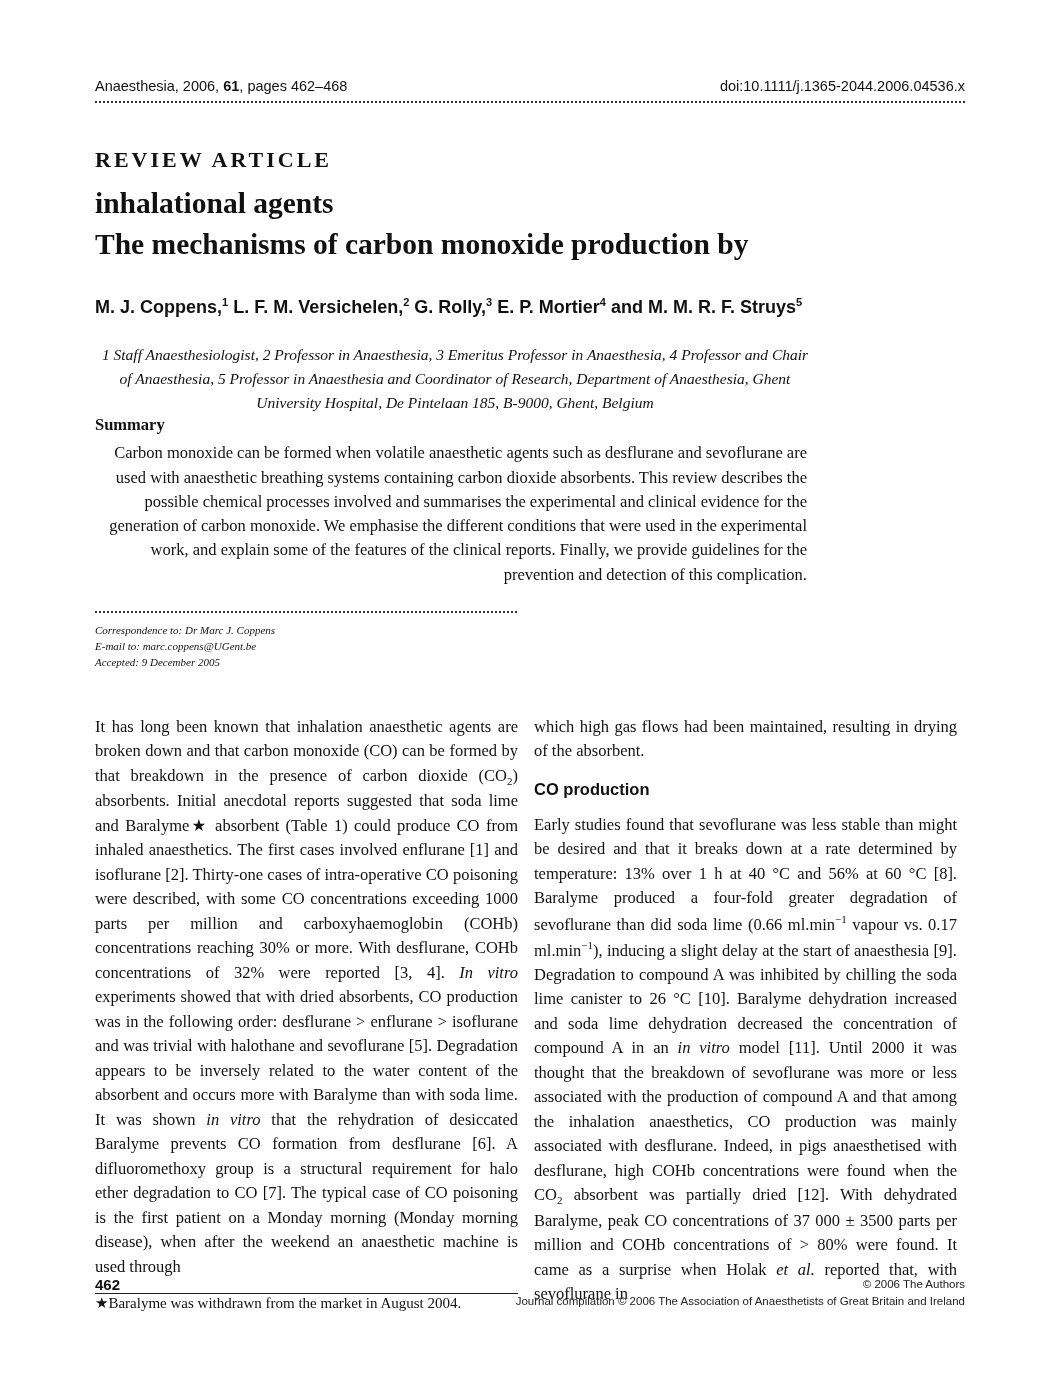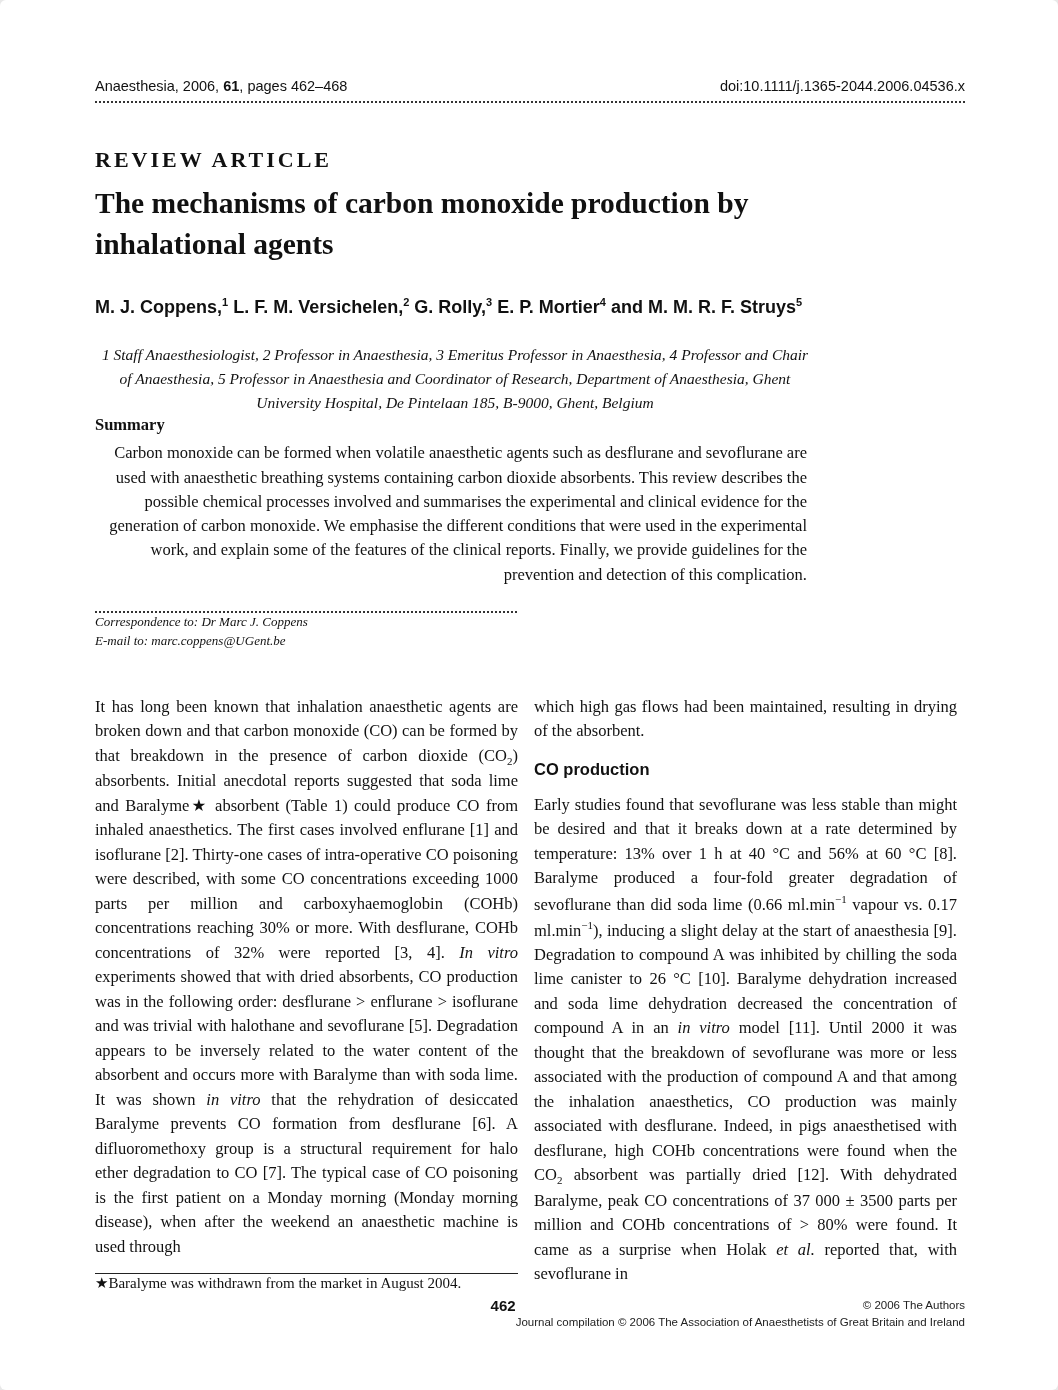--- a/index.html
+++ b/index.html
@@ -5,21 +5,20 @@
   html,body{margin:0;padding:0;background:#e8e8e8;}
   .page{
     position:relative;
     width:1058px;height:1390px;
     margin:0 auto;
     background:#ffffff;
     color:#111;
     box-sizing:border-box;
     padding:78px 93px 0 95px;
     font-family:"Liberation Serif", serif;
-    border-radius:6px;
   }
   
   .jhead{
     display:flex;justify-content:space-between;align-items:flex-end;
     font-family:"Liberation Sans", sans-serif;
     font-size:14.5px;
     padding-bottom:7px;
   }
   .dotted-full{border-bottom:2px dotted #333;height:0;}
   
@@ -53,21 +52,22 @@
   }
   .summary-text{
     margin-top:6px;
     font-size:16.5px;line-height:1.47;
     max-width:712px;
     text-align:right;
   }
   
   .dotted-half{border-bottom:2px dotted #333;height:0;width:422px;margin-top:24px;}
   .corr{
-    font-style:italic;font-size:13px;line-height:1.45;
+    margin-top:10px;
+    font-style:italic;font-size:11px;line-height:1.45;
   }
   
   .columns{
     display:flex;gap:16px;
     margin-top:44px;
   }
   .col{width:423px;}
   .body-par{
     font-size:16.5px;line-height:1.485;text-align:justify;
     margin:0;
@@ -78,54 +78,55 @@
     font-family:"Liberation Sans", sans-serif;
     font-weight:bold;font-size:16.5px;
     margin:16px 0 14px 0;
   }
   .footnote-rule{border-top:1.5px solid #222;margin-top:14px;width:423px;}
   .footnote{
     font-size:15px;margin-top:0;
   }
   
   .pfoot{
-    position:absolute;left:95px;right:93px;bottom:59px;
-    display:flex;justify-content:flex-end;align-items:flex-start;
+    position:absolute;left:95px;right:93px;bottom:80px;
+    display:flex;justify-content:space-between;align-items:flex-start;
     font-family:"Liberation Sans", sans-serif;
   }
   .pgnum{font-weight:bold;font-size:15px;}
   .copyright{text-align:right;font-size:11.5px;line-height:1.5;color:#222;}
 </style>
 </head>
 <body>
 
 <div class="page">
 
   <div class="jhead">
     <span>Anaesthesia, 2006, <b>61</b>, pages 462–468</span>
     <span>doi:10.1111/j.1365-2044.2006.04536.x</span>
   </div>
   <div class="dotted-full"></div>
 
   <div class="kicker">REVIEW ARTICLE</div>
   <div class="title">
+    <div>inhalational agents</div>
     <div>The mechanisms of carbon monoxide production by</div>
-    <div>inhalational agents</div>
   </div>
 
   <div class="authors">M. J. Coppens,<sup>1</sup> L. F. M. Versichelen,<sup>2</sup> G. Rolly,<sup>3</sup> E. P. Mortier<sup>4</sup> and M. M. R. F. Struys<sup>5</sup></div>
   <div class="affil">1 Staff Anaesthesiologist, 2 Professor in Anaesthesia, 3 Emeritus Professor in Anaesthesia, 4 Professor and Chair of Anaesthesia, 5 Professor in Anaesthesia and Coordinator of Research, Department of Anaesthesia, Ghent University Hospital, De Pintelaan 185, B-9000, Ghent, Belgium</div>
 
   <div class="summary-head">Summary</div>
   <div class="summary-text">Carbon monoxide can be formed when volatile anaesthetic agents such as desflurane and sevoflurane are used with anaesthetic breathing systems containing carbon dioxide absorbents. This review describes the possible chemical processes involved and summarises the experimental and clinical evidence for the generation of carbon monoxide. We emphasise the different conditions that were used in the experimental work, and explain some of the features of the clinical reports. Finally, we provide guidelines for the prevention and detection of this complication.</div>
 
   <div class="dotted-half"></div>
   <div class="corr">
     <div>Correspondence to: Dr Marc J. Coppens</div>
     <div>E-mail to: marc.coppens@UGent.be</div>
+    <div>Accepted: 9 December 2005</div>
   </div>
 
   <div class="columns">
     <div class="col">
       <p class="body-par">It has long been known that inhalation anaesthetic agents are broken down and that carbon monoxide (CO) can be formed by that breakdown in the presence of carbon dioxide (CO<sub>2</sub>) absorbents. Initial anecdotal reports suggested that soda lime and Baralyme★ absorbent (Table 1) could produce CO from inhaled anaesthetics. The first cases involved enflurane [1] and isoflurane [2]. Thirty-one cases of intra-operative CO poisoning were described, with some CO concentrations exceeding 1000 parts per million and carboxyhaemoglobin (COHb) concentrations reaching 30% or more. With desflurane, COHb concentrations of 32% were reported [3, 4]. <i>In vitro</i> experiments showed that with dried absorbents, CO production was in the following order: desflurane &gt; enflurane &gt; isoflurane and was trivial with halothane and sevoflurane [5]. Degradation appears to be inversely related to the water content of the absorbent and occurs more with Baralyme than with soda lime. It was shown <i>in vitro</i> that the rehydration of desiccated Baralyme prevents CO formation from desflurane [6]. A difluoromethoxy group is a structural requirement for halo ether degradation to CO [7]. The typical case of CO poisoning is the first patient on a Monday morning (Monday morning disease), when after the weekend an anaesthetic machine is used through</p>
       <div class="footnote-rule"></div>
       <div class="footnote">★Baralyme was withdrawn from the market in August 2004.</div>
     </div>
     <div class="col">
       <p class="body-par">which high gas flows had been maintained, resulting in drying of the absorbent.</p>

